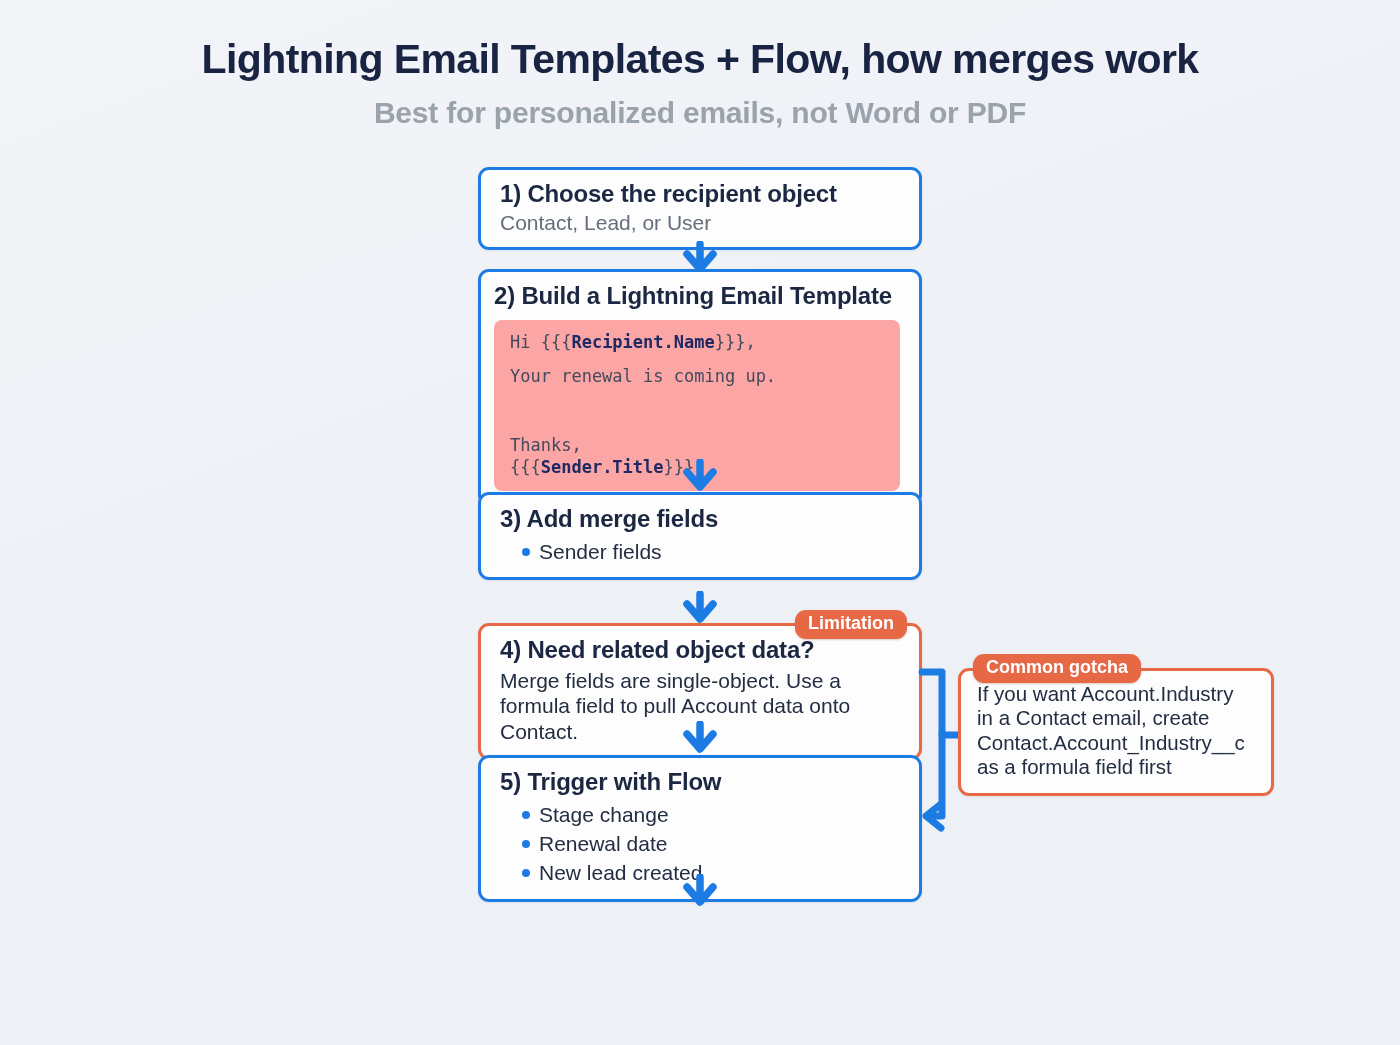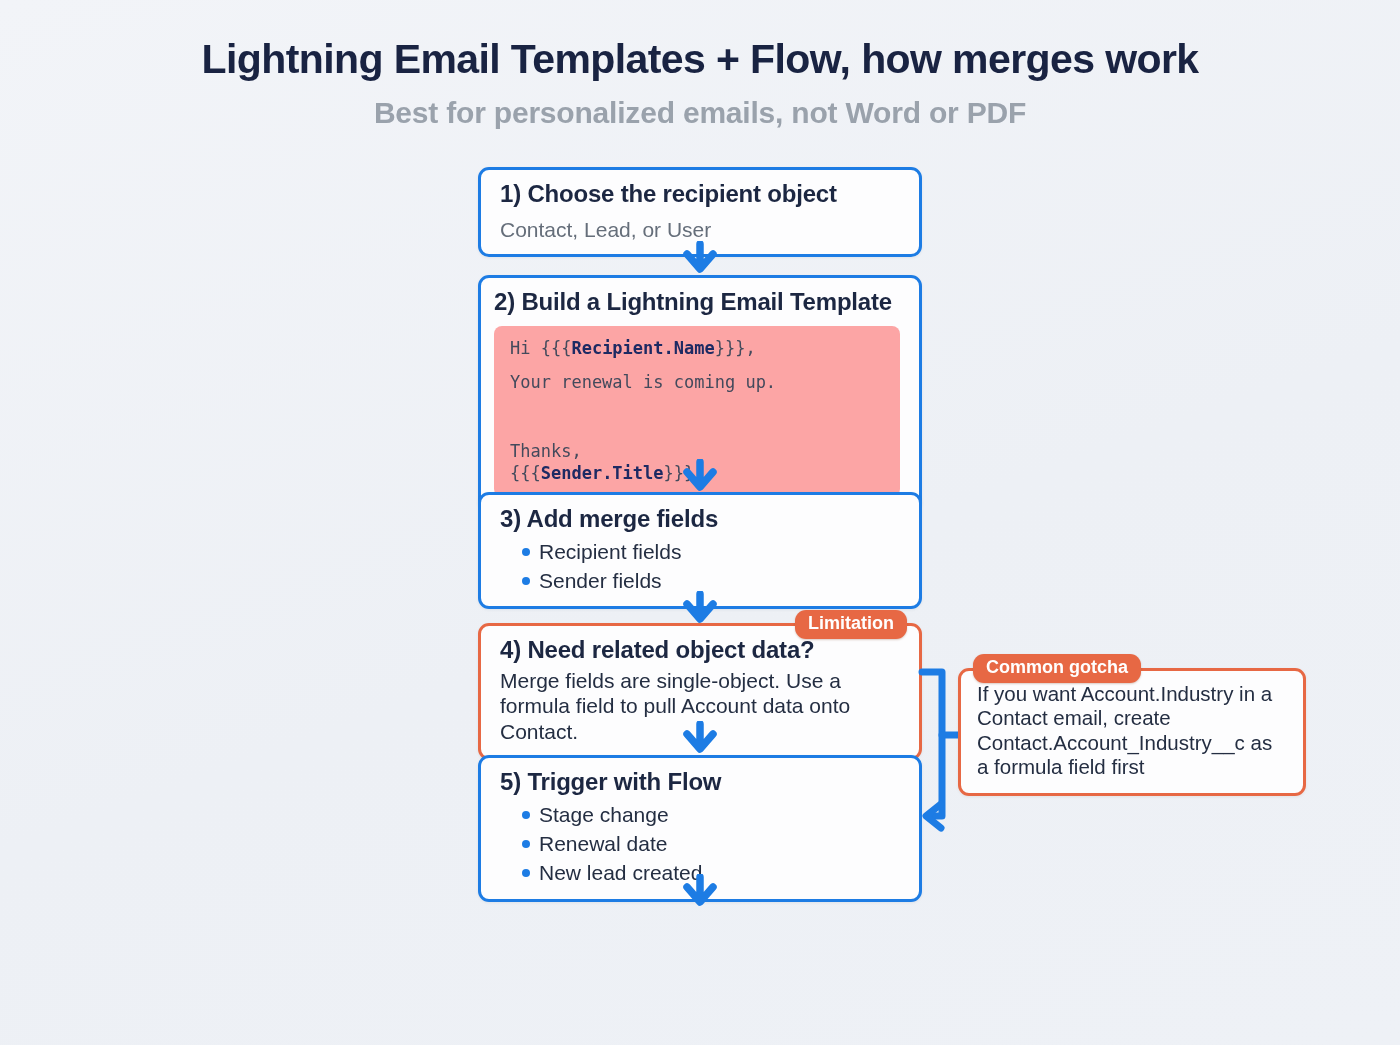--- a/index.html
+++ b/index.html
@@ -43,21 +43,21 @@
     padding:10px 19px 12px;
     box-shadow:0 1px 3px rgba(30,50,90,.07);
   }
   .box.orange{border-color:var(--orange);}
   .box.green{border-color:var(--green);}
   .box-title{
     font-size:24px; font-weight:bold; color:var(--navy); letter-spacing:-0.2px;
     line-height:1.2;
   }
   .box-sub{
-    font-size:21px; color:#656e7a; margin-top:8px; line-height:1.2;
+    font-size:21px; color:#656e7a; margin-top:1px; line-height:1.2;
   }
   .box-body{
     font-size:21px; color:var(--ink); margin-top:3px; line-height:1.22;
   }
   ul.bullets{list-style:none; margin:5px 0 0; padding:0 0 0 22px;}
   .bullets li{
     position:relative; font-size:21px; color:var(--ink);
     line-height:1.25; padding-left:17px; margin-top:3px;
   }
   .bullets li::before{
@@ -83,21 +83,21 @@
     margin-top:9px;
     padding:11px 16px 13px;
     font-family:"DejaVu Sans Mono", monospace;
     font-size:17px; color:#434a5c; line-height:1.3;
   }
   .code .cl{margin-bottom:12px;}
   .code .cl.last{margin-bottom:0;margin-top:47px;}
   .tok{font-weight:bold; color:#1d2a63;}
   .arrow{position:absolute; left:678px; width:44px; height:34px;}
   .gotcha{
-    position:absolute; left:958px; top:668px; width:348px;
+    position:absolute; left:958px; top:668px; width:316px;
     background:#fdfdfe;
     border:3px solid var(--orange);
     border-radius:11px;
     padding:11px 16px 13px;
     box-shadow:0 1px 3px rgba(120,60,30,.08);
   }
   .gotcha-body{
     font-size:20.5px; color:var(--ink); line-height:1.19;
     word-break:break-word;
   }
@@ -113,40 +113,39 @@
 
   <div class="box" style="top:167px;">
     <div class="box-title">1) Choose the recipient object</div>
     <div class="box-sub">Contact, Lead, or User</div>
   </div>
 
   <svg class="arrow" style="top:241px;" viewBox="0 0 44 34">
     <path d="M22 3 V19 M9 13 L22 28 L35 13" fill="none" stroke="#1d7ce4" stroke-width="7.5" stroke-linecap="round" stroke-linejoin="round"></path>
   </svg>
 
-  <div class="box" style="top:275px;padding-left:13px;">
+  <div class="box" style="top:269px;padding-left:13px;">
     <div class="box-title">2) Build a Lightning Email Template</div>
     <div class="code">
       <div class="cl"><span>Hi {{{</span><span class="tok">Recipient.Name</span><span>}}},</span></div>
       <div class="cl">Your renewal is coming up.</div>
       <div class="cl last">
         <div>Thanks,</div>
         <div><span>{{{</span><span class="tok">Sender.Title</span><span>}}}</span></div>
       </div>
     </div>
   </div>
 
   <svg class="arrow" style="top:459px;" viewBox="0 0 44 34">
     <path d="M22 3 V19 M9 13 L22 28 L35 13" fill="none" stroke="#1d7ce4" stroke-width="7.5" stroke-linecap="round" stroke-linejoin="round"></path>
   </svg>
 
   <div class="box" style="top:492px;">
     <div class="box-title">3) Add merge fields</div>
     <ul class="bullets">
-      <li>Recipient fields</li>
       <li>Sender fields</li>
     </ul>
   </div>
 
   <svg class="arrow" style="top:591px;" viewBox="0 0 44 34">
     <path d="M22 3 V19 M9 13 L22 28 L35 13" fill="none" stroke="#1d7ce4" stroke-width="7.5" stroke-linecap="round" stroke-linejoin="round"></path>
   </svg>
 
   <div class="box orange" style="top:623px;">
     <div class="badge right">Limitation</div>

